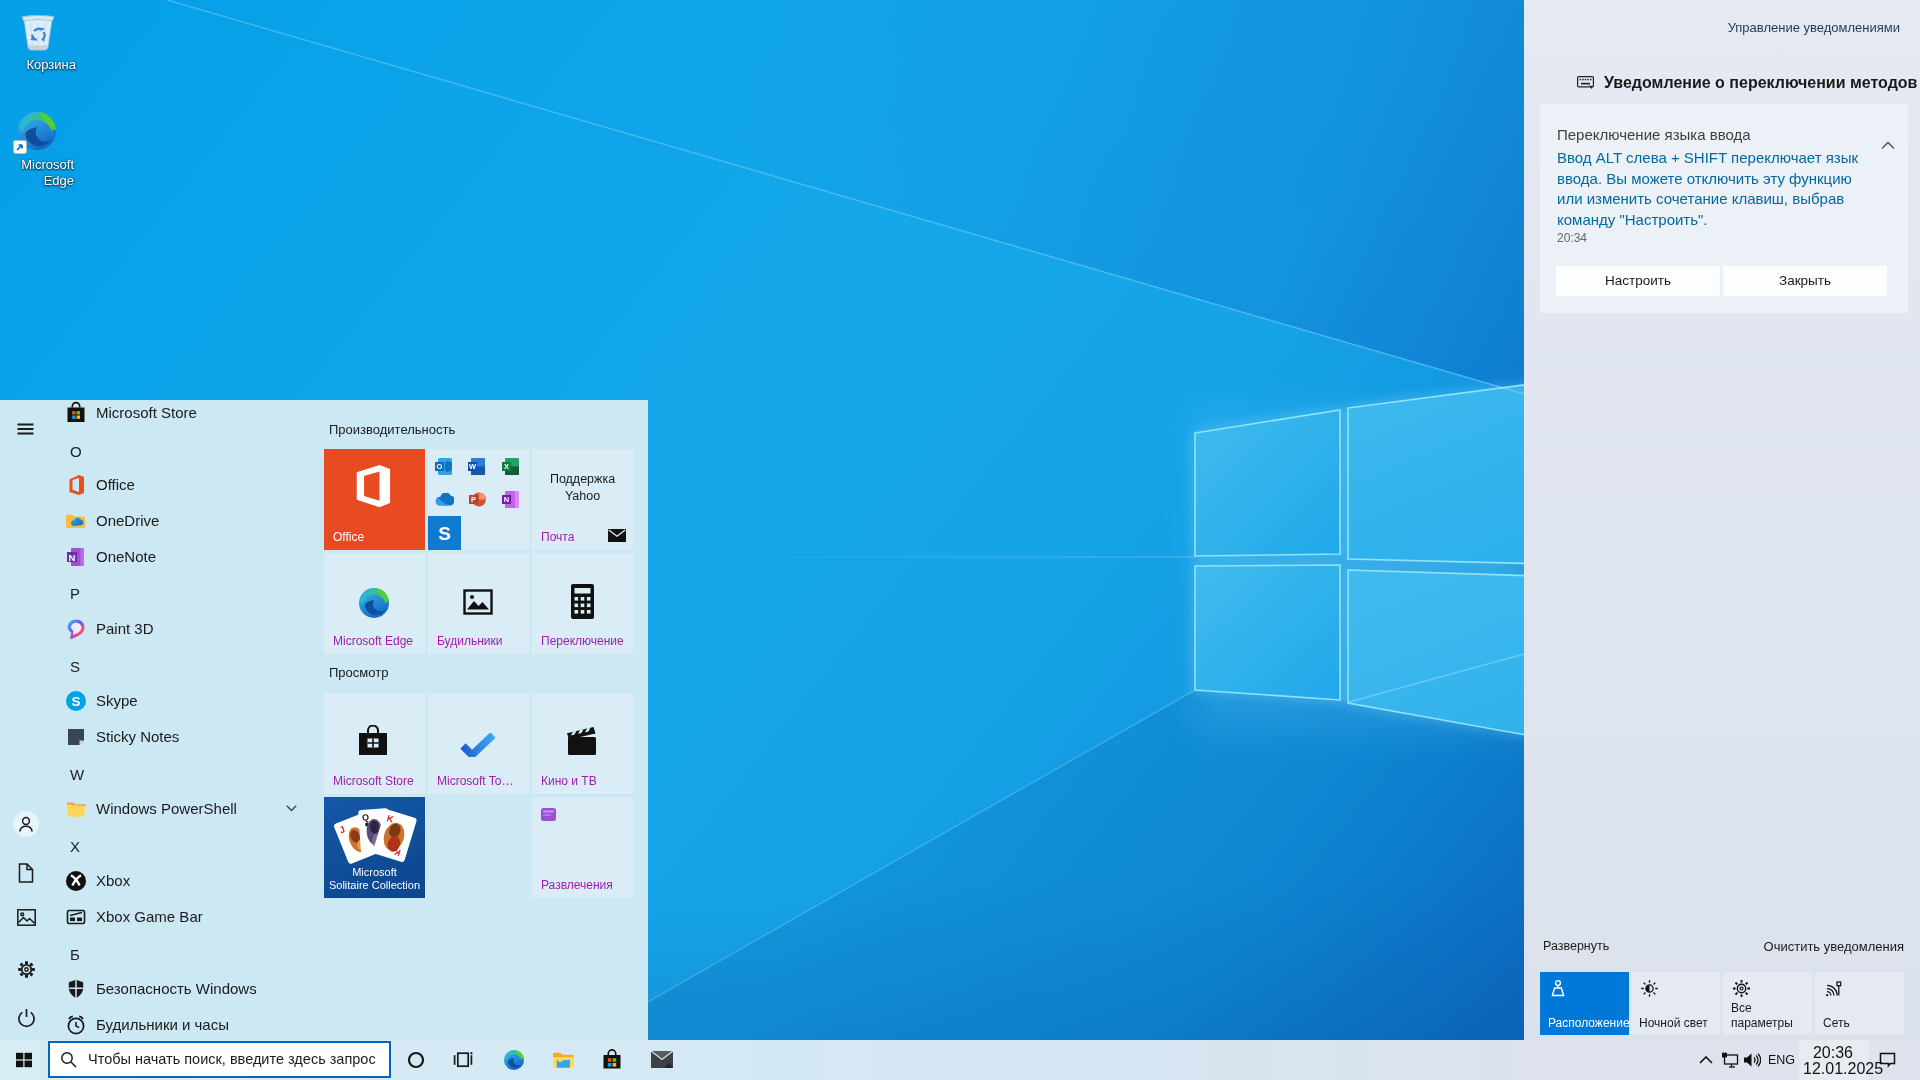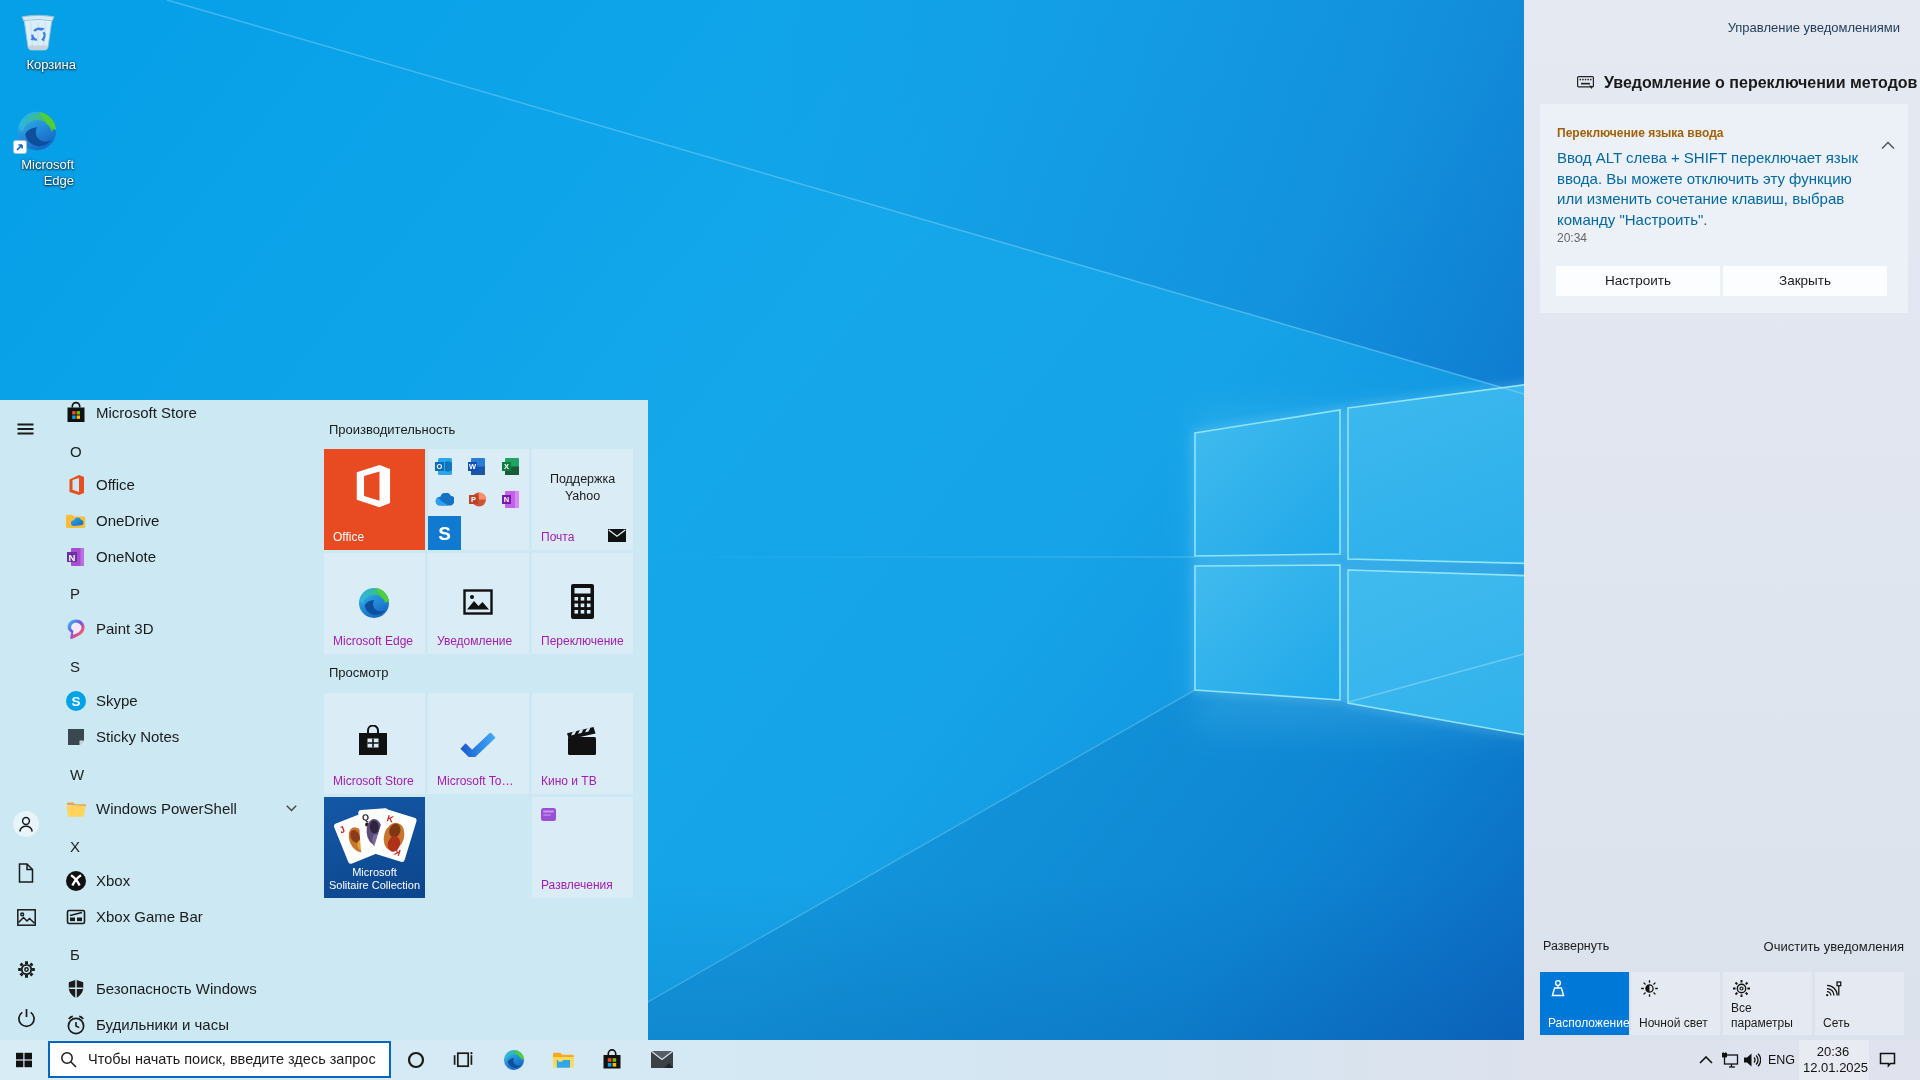--- a/index.html
+++ b/index.html
@@ -18,21 +18,21 @@
 .tl{position:absolute;left:9px;bottom:6px;font-size:12px;color:#a21caf;white-space:nowrap}
 .th{position:absolute;left:329px;font-size:13px;color:#1b1b1b}
 
 #ac{left:1524px;top:0;width:396px;height:1040px;background:linear-gradient(#e4e9f2,#dce2ec)}
 #card{position:absolute;left:16px;top:104px;width:368px;height:209px;background:#ecf0f7}
 .nbtn{position:absolute;top:162px;width:164px;height:30px;background:#fcfdfe;font-size:13.5px;line-height:30px;text-align:center;color:#1b1b1b}
 .qt{position:absolute;top:972px;width:89px;height:63px;background:#e5eaf2}
 .qlab{position:absolute;left:8px;bottom:5px;font-size:12px;color:#1b1b1b;white-space:nowrap}
 
 #bar{left:0;top:1040px;width:1920px;height:40px;background:linear-gradient(to right,#d8ecf6 0%,#d4e9f4 35%,#d5e5f1 60%,#dde2ed 80%,#e0e3ee 100%)}
-.trtxt{position:absolute;font-size:13px;color:#111;white-space:nowrap}
+.trtxt{position:absolute;font-size:16px;color:#111;white-space:nowrap}
 </style></head>
 <body>
 <div id="root">
 <svg class="abs" style="left:0;top:0" width="1920" height="1080" viewBox="0 0 1920 1080">
 <defs>
 <linearGradient id="wbase" x1="0" y1="0.15" x2="1" y2="0.6">
 <stop offset="0" stop-color="#06a0e8"></stop>
           <stop offset="0.40" stop-color="#14a7ea"></stop>
 <stop offset="0.60" stop-color="#16a3e7"></stop>
           <stop offset="0.80" stop-color="#1090dd"></stop>
@@ -367,21 +367,21 @@
           <path d="M5.9,13.6 C6.3,17.3 9.5,19.9 13.1,19.9 C15.7,19.9 17.9,18.8 19.2,17 C17.2,17.9 14.6,17.7 13,16.3 C11.2,14.7 10.9,12 12.1,10 C9.5,10.2 6.8,11.4 5.9,13.6 Z" fill="#0e4f9c"></path>
         </svg>
         <div class="tl">Microsoft Edge</div>
       </div>
 <div class="tile" style="left:428px;top:153px">
         <svg class="abs" style="left:35px;top:34px" width="30" height="30" viewBox="0 0 30 30">
           <rect x="1.5" y="3.5" width="27" height="23" fill="none" stroke="#111" stroke-width="2.4"></rect>
           <circle cx="9" cy="10" r="2" fill="#111"></circle>
           <path d="M4,22.5 L11,14 L15.5,19 L19.5,15 L26,22.5 Z" fill="#111"></path>
         </svg>
-        <div class="tl">Уведомление</div>
+        <div class="tl">Будильники</div>
       </div>
 <div class="tile" style="left:532px;top:153px">
         <svg class="abs" style="left:39px;top:31px" width="23" height="35" viewBox="0 0 23 35">
           <rect x="0" y="0" width="23" height="35" rx="2" fill="#111"></rect>
           <rect x="3.5" y="4" width="16" height="5.5" fill="#daedf6"></rect>
           <g fill="#daedf6">
             <rect x="3.5" y="13" width="3.6" height="3.6"></rect>
             <rect x="9.7" y="13" width="3.6" height="3.6"></rect>
             <rect x="15.9" y="13" width="3.6" height="3.6"></rect>
             <rect x="3.5" y="19.5" width="3.6" height="3.6"></rect>
@@ -470,21 +470,21 @@
           <rect x="5.2" y="2.8" width="1.5" height="1.5"></rect>
           <rect x="7.8" y="2.8" width="1.5" height="1.5"></rect>
           <rect x="10.4" y="2.8" width="1.5" height="1.5"></rect>
           <rect x="13" y="2.8" width="1.5" height="1.5"></rect>
           <rect x="4" y="6.8" width="9" height="1.7"></rect>
         </g>
         <path d="M12,9.5 l2.6,3.4 1,-2.2 2.2,-0.4 Z" fill="#222"></path>
       </svg>
 <div class="abs" style="left:80px;top:74px;width:320px;font-size:16px;font-weight:bold;color:#1a1a1a;white-space:nowrap;overflow:hidden">Уведомление о переключении методов</div>
 <div id="card">
-<div class="abs" style="left:17px;top:22px;font-size:12px;font-weight:bold;color:#a16207">Переключение языка ввода</div>
+<div class="abs" style="left:17px;top:22px;font-size:15px;font-weight:normal;color:#404040">Переключение языка ввода</div>
 <div class="abs" style="left:17px;top:44px;width:305px;font-size:15px;color:#0369a1;line-height:20.5px">Ввод ALT слева + SHIFT переключает язык ввода. Вы можете отключить эту функцию или изменить сочетание клавиш, выбрав команду "Настроить".</div>
 <div class="abs" style="left:17px;top:127px;font-size:12px;color:#666">20:34</div>
 <svg class="abs" style="left:341px;top:37px" width="14" height="9" viewBox="0 0 14 9">
           <path d="M1,7.5 L7,1.5 L13,7.5" stroke="#555" stroke-width="1.5" fill="none"></path>
         </svg>
 <div class="nbtn" style="left:16px">Настроить</div>
 <div class="nbtn" style="left:183px">Закрыть</div>
 </div>
 <div class="abs" style="left:19px;top:939px;font-size:12.5px;color:#1b1b1b">Развернуть</div>
 <div class="abs" style="right:16px;top:939px;font-size:13px;color:#1b1b1b">Очистить уведомления</div>

